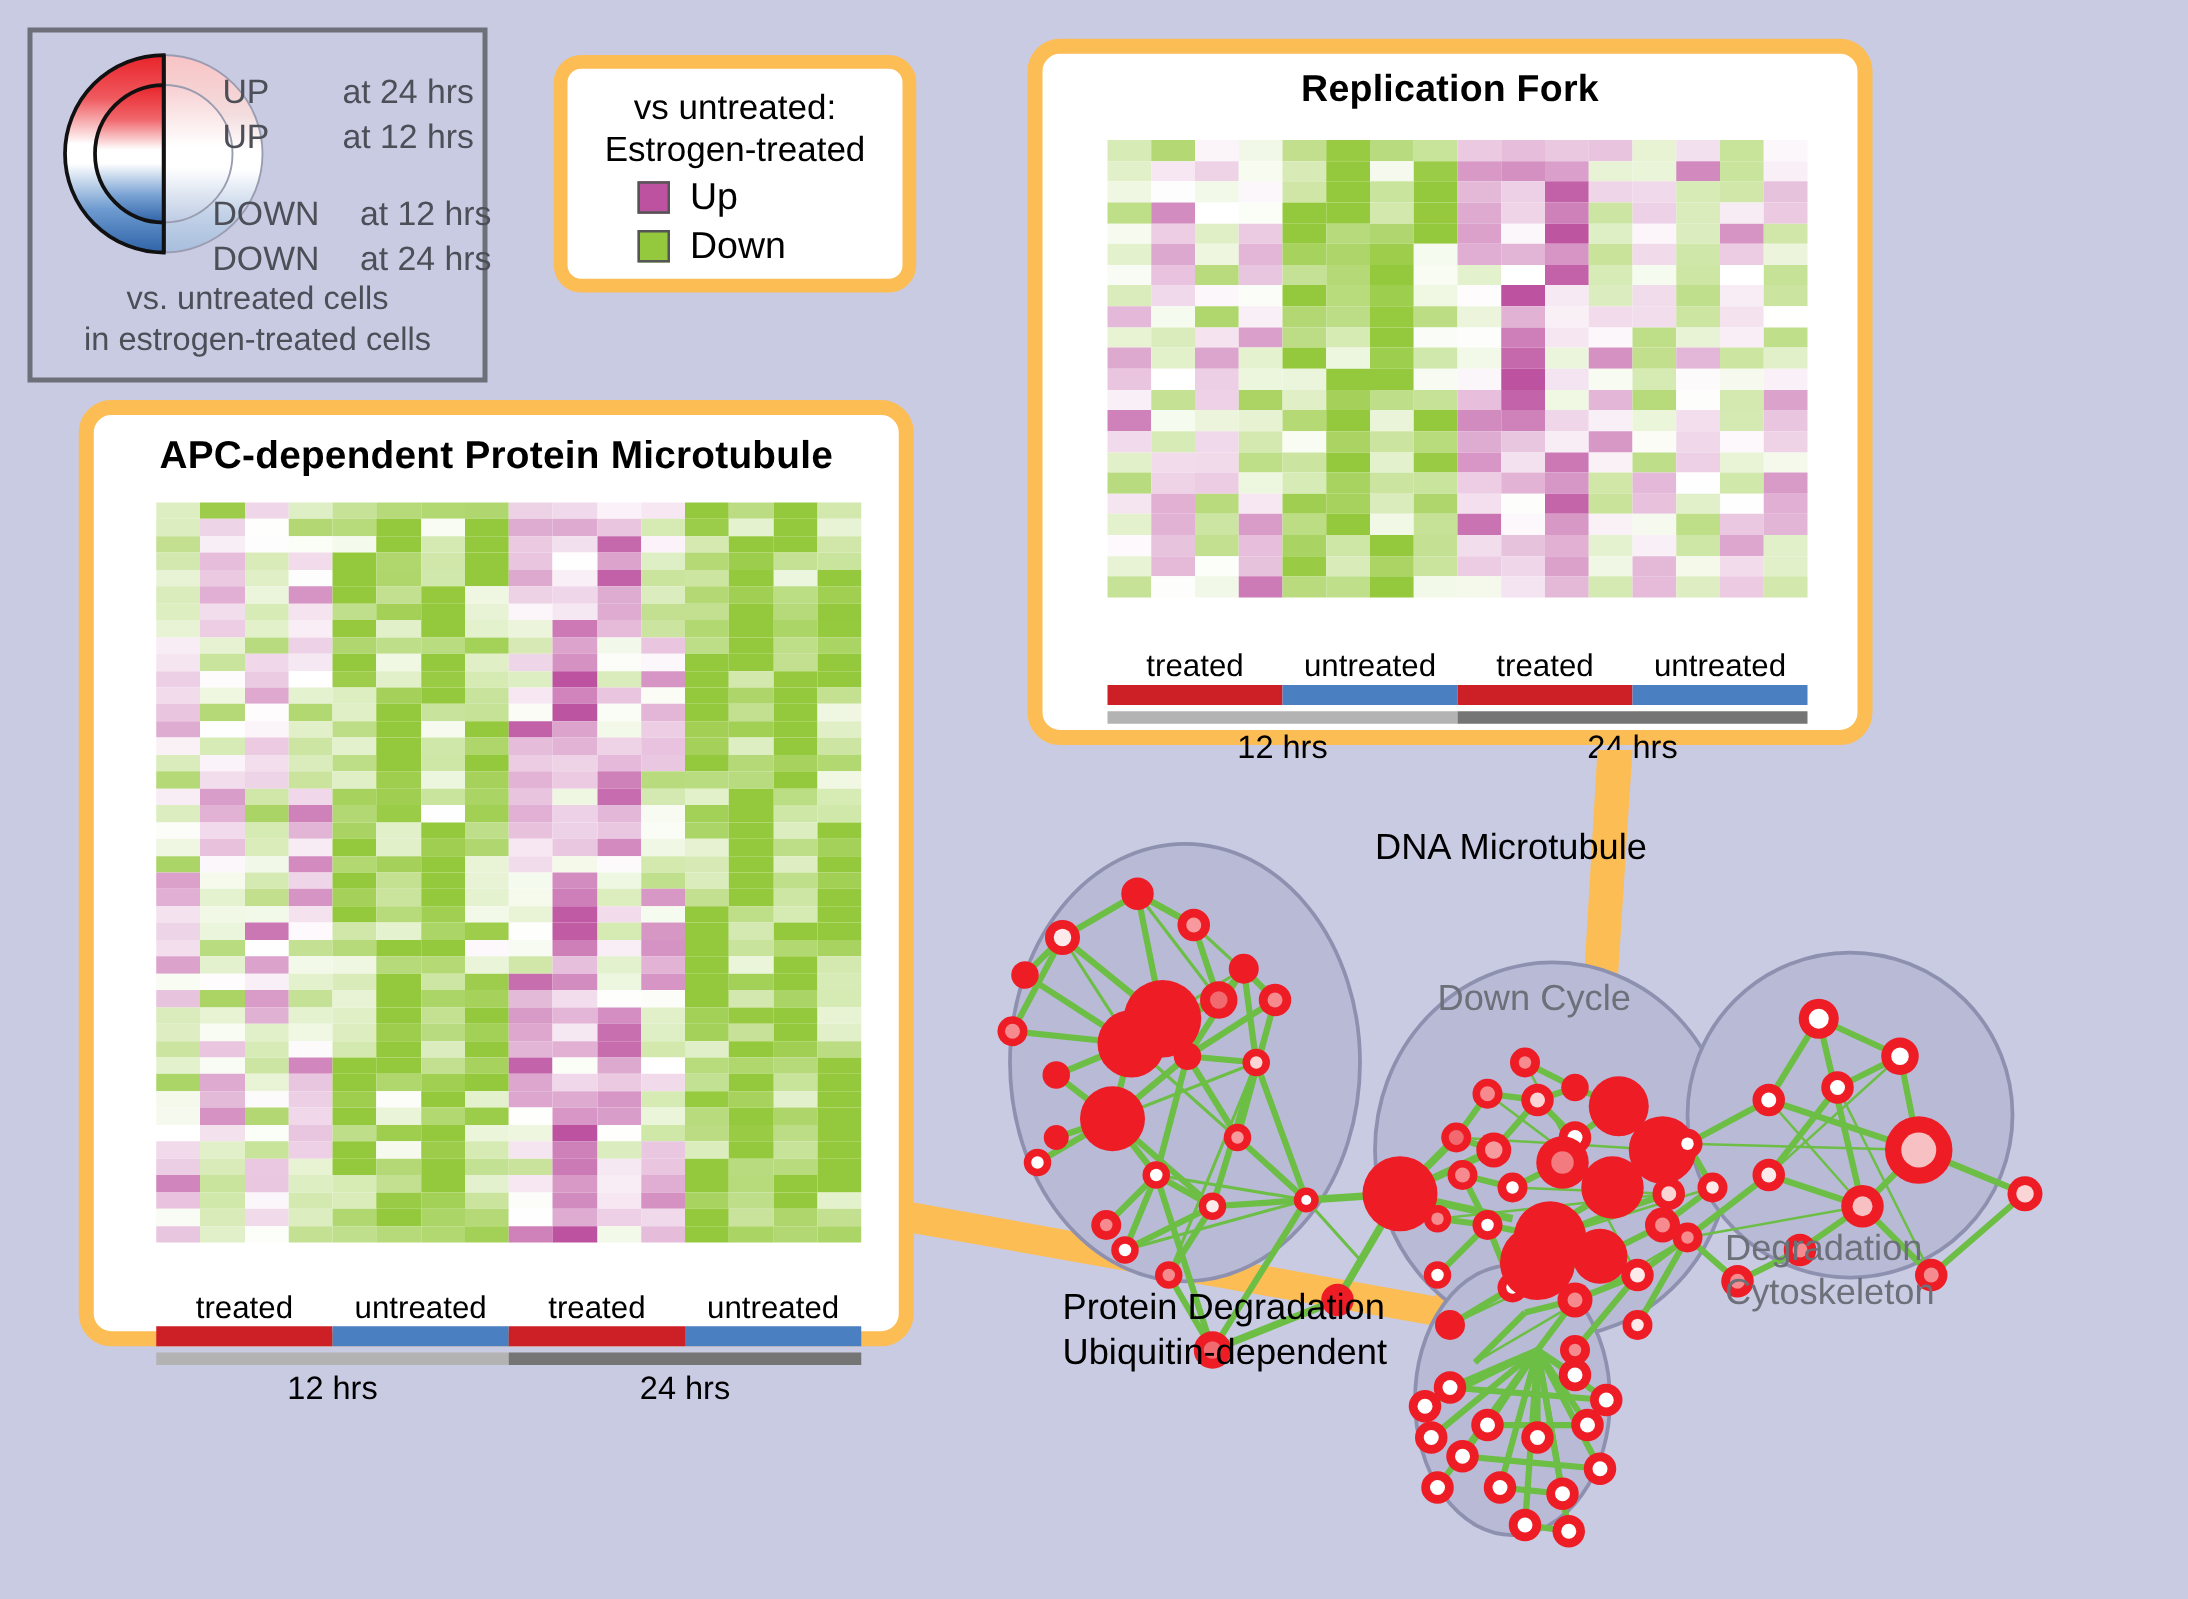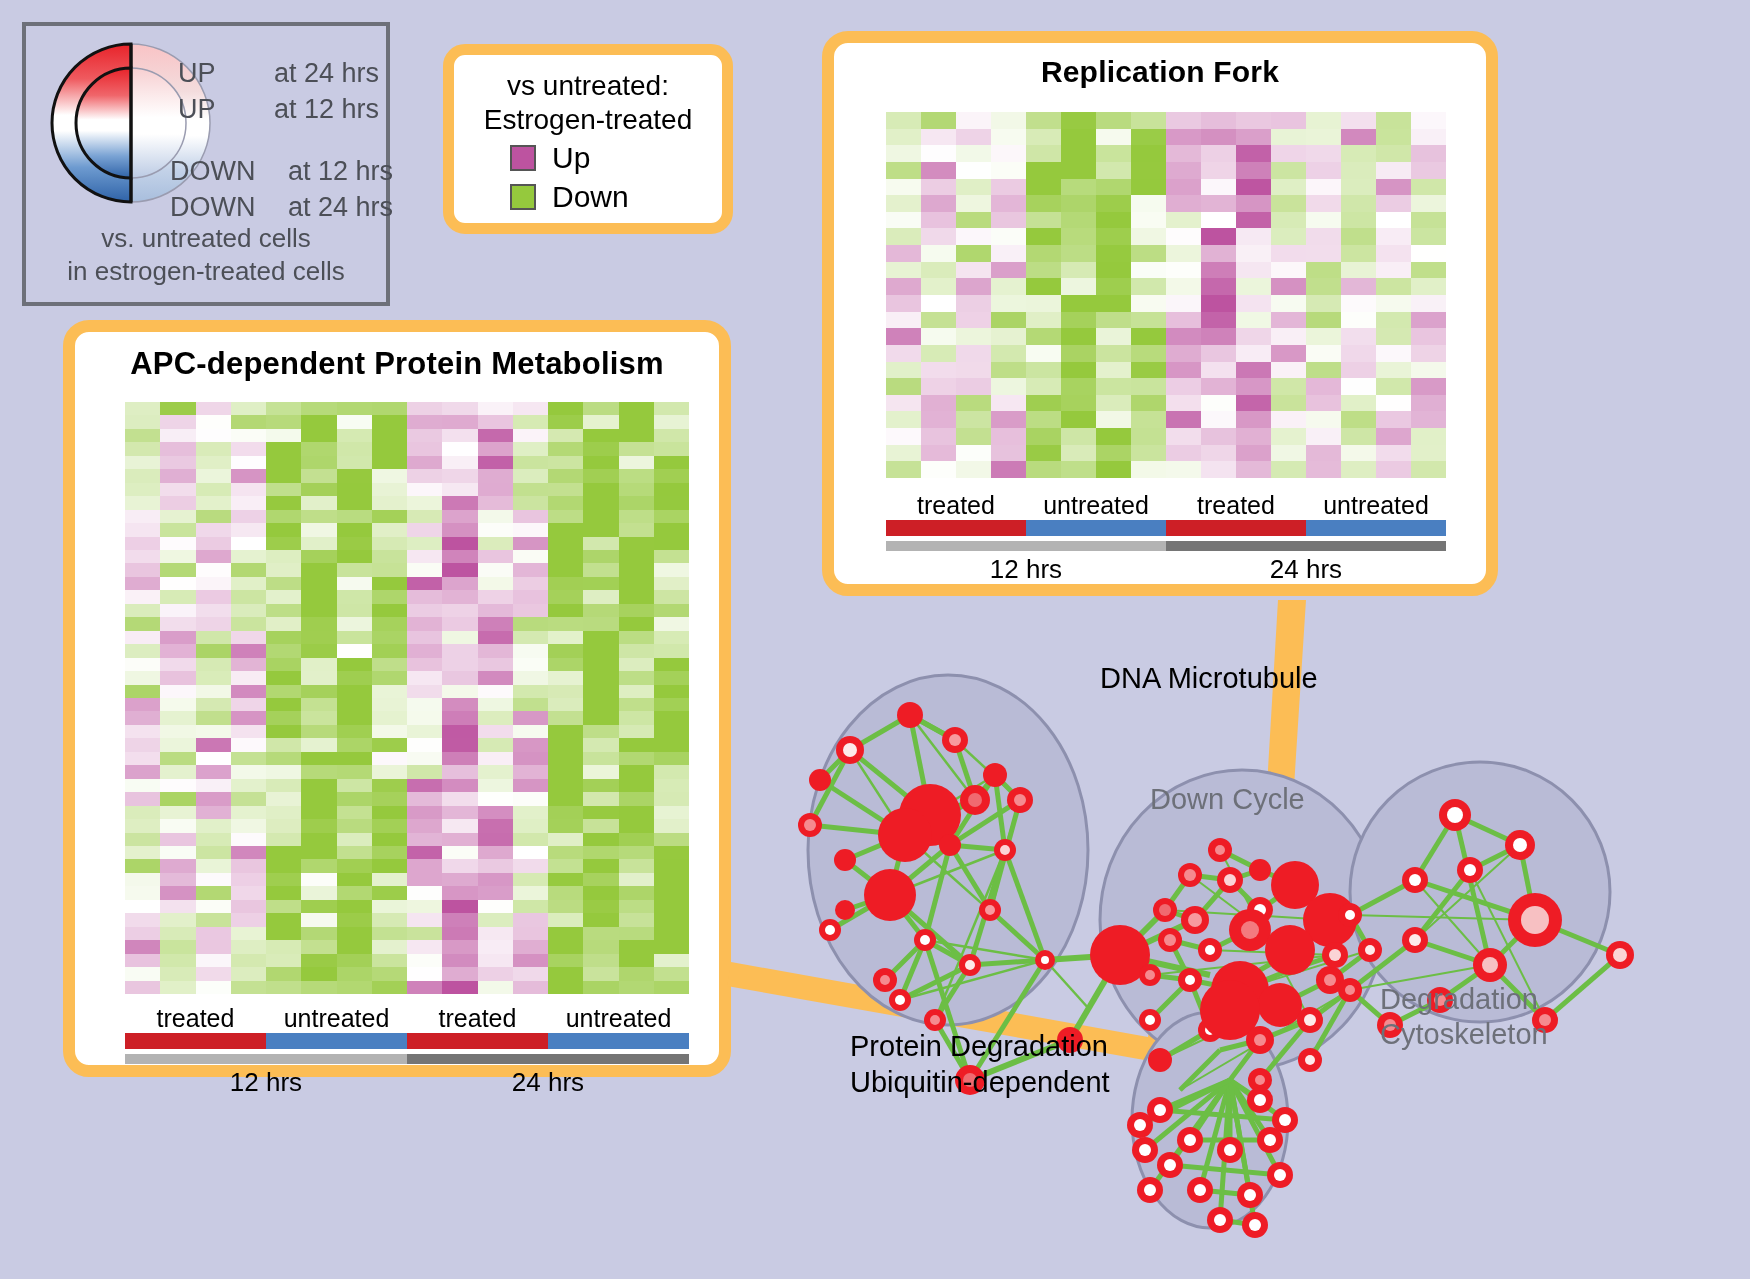--- a/index.html
+++ b/index.html
@@ -53,21 +53,21 @@
   .ptitle{
     text-align:center;font-size:30px;color:#000;font-weight:bold;
     margin-top:12px;letter-spacing:.2px;
   }
   #panel-apc .ptitle{font-size:31px;margin-top:14px;}
   .hm{position:absolute;display:grid;}
   .hm div{width:100%;height:100%;}
 
   
   .foot{position:absolute;left:0;right:0;}
-  .foot .names{display:flex;}
+  .foot .names{display:flex;margin-top:28px;}
   .foot .names span{flex:1;text-align:center;font-size:25px;color:#000;}
   .bar{display:flex;height:16px;}
   .bar .seg{flex:1;}
   .seg.treated{background:#cd1f26;}
   .seg.untreated{background:#4a7fc1;}
   .tbar{display:flex;height:10px;margin-top:5px;}
   .tbar .seg12{flex:1;background:#b3b3b3;}
   .tbar .seg24{flex:1;background:#757575;}
   .times{display:flex;margin-top:3px;}
   .times span{flex:1;text-align:center;font-size:26px;color:#000;}
@@ -531,21 +531,21 @@
         <div class="seg24"></div>
       </div>
       <div class="times">
         <span>12 hrs</span>
         <span>24 hrs</span>
       </div>
     </div>
   </div>
 
   <div id="panel-apc" class="card">
-    <div class="ptitle">APC-dependent Protein Metabolism</div>
+    <div class="ptitle">APC-dependent Protein Microtubule</div>
     <div id="hm-apc" class="hm" style="left: 50px; top: 70px; width: 564px; height: 592px; grid-template-columns: repeat(16, 1fr); grid-template-rows: repeat(44, 1fr);">
         <div style="background: rgb(222, 238, 195);"></div>
         <div style="background: rgb(156, 204, 73);"></div>
         <div style="background: rgb(239, 214, 232);"></div>
         <div style="background: rgb(223, 239, 197);"></div>
         <div style="background: rgb(197, 226, 150);"></div>
         <div style="background: rgb(182, 218, 122);"></div>
         <div style="background: rgb(178, 216, 114);"></div>
         <div style="background: rgb(176, 215, 111);"></div>
         <div style="background: rgb(237, 209, 229);"></div>

